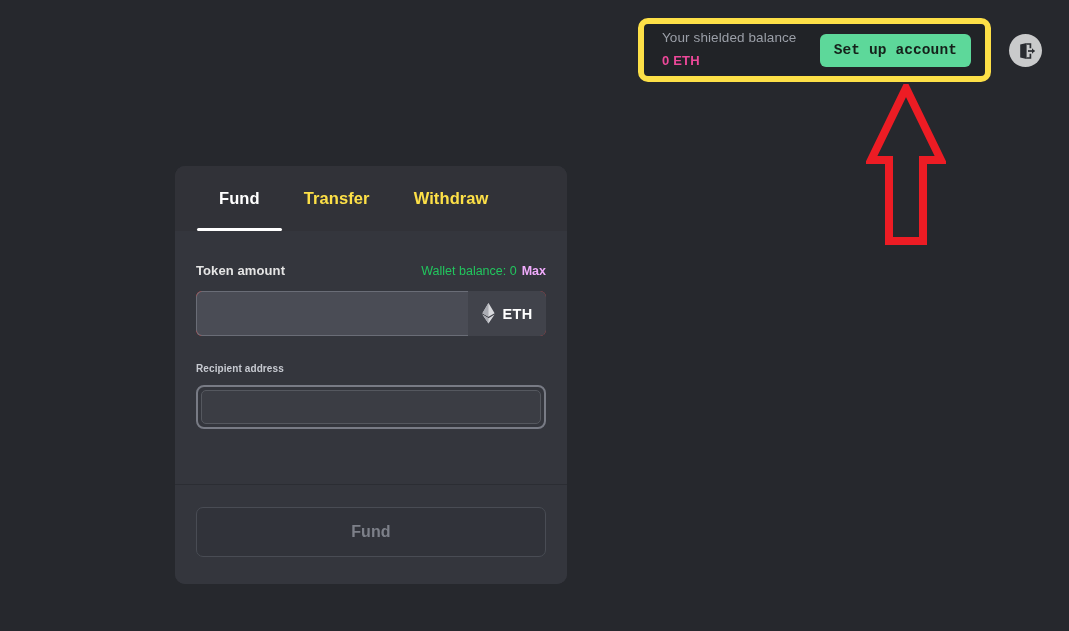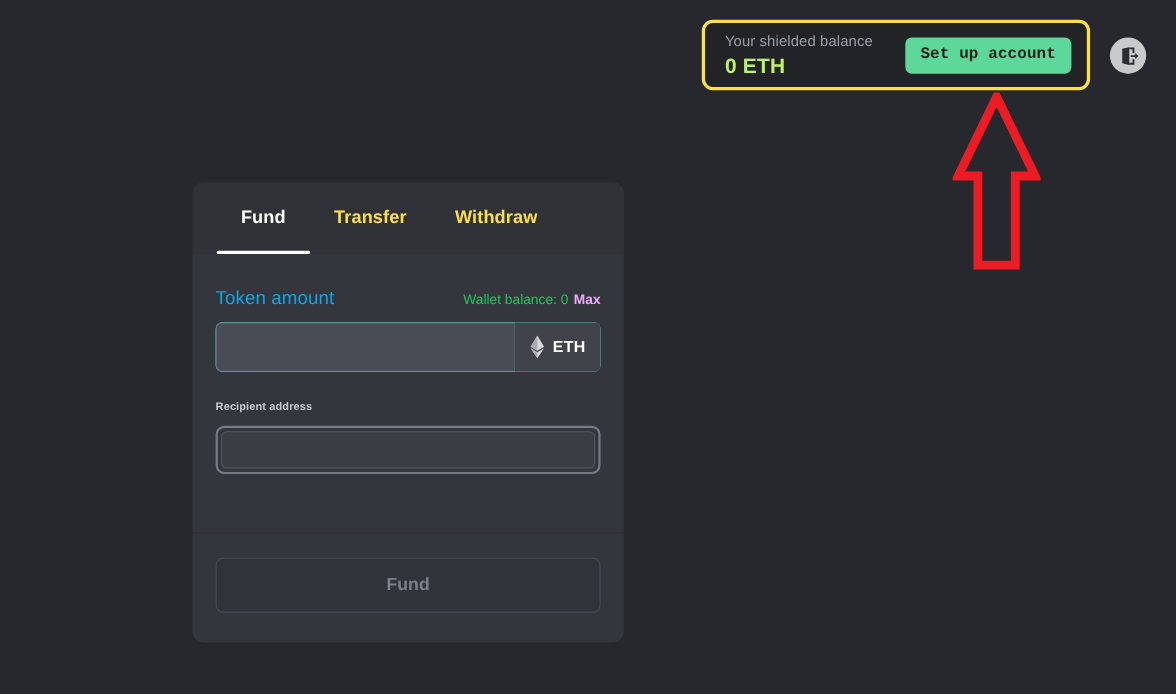--- a/index.html
+++ b/index.html
@@ -21,43 +21,43 @@
   
   .topbar {
     position: absolute;
     top: 18px;
     left: 638px;
     width: 353px;
     height: 64px;
     display: flex;
     align-items: center;
     background: #212327;
-    border: 3px solid #fde047;
+    border: 6px solid #fde047;
     border-radius: 10px;
     padding: 0 14px 0 18px;
   }
 
   .balance-block {
     display: flex;
     flex-direction: column;
     justify-content: center;
     flex: 1;
   }
 
   .balance-label {
     font-size: 13.5px;
     color: #9b9fa8;
     line-height: 19px;
     letter-spacing: 0.1px;
   }
 
   .balance-value {
-    font-size: 19px;
-    font-weight: bold;
-    color: #bef264;
+    font-size: 13px;
+    font-weight: bold;
+    color: #ec4899;
     line-height: 25px;
     letter-spacing: 0.2px;
     margin-top: 1px;
   }
 
   .setup-btn {
     background: #5dd89a;
     color: #15201a;
     border: none;
     border-radius: 6px;
@@ -152,43 +152,43 @@
   }
 
   .field-head {
     display: flex;
     align-items: baseline;
     justify-content: space-between;
     margin-bottom: 12px;
   }
 
   .field-label {
-    font-size: 17px;
-    font-weight: normal;
-    color: #0ea5e9;
+    font-size: 13px;
+    font-weight: bold;
+    color: #e5e5e5;
     letter-spacing: 0.1px;
   }
 
   .wallet-balance {
     font-size: 12.5px;
     color: #22c55e;
   }
 
   .max-link {
     font-size: 12.5px;
     font-weight: bold;
     color: #f0abfc;
     cursor: pointer;
     margin-left: 5px;
   }
 
   .amount-row {
     display: flex;
     height: 45px;
-    background: #5eead4;
+    background: #ef4444;
     border-radius: 6px;
     overflow: hidden;
   }
 
   .amount-input {
     flex: 1 1 auto;
     background: #4a4c55;
     border: 1px solid #6a6d77;
     border-right: none;
     border-radius: 6px 0 0 6px;

